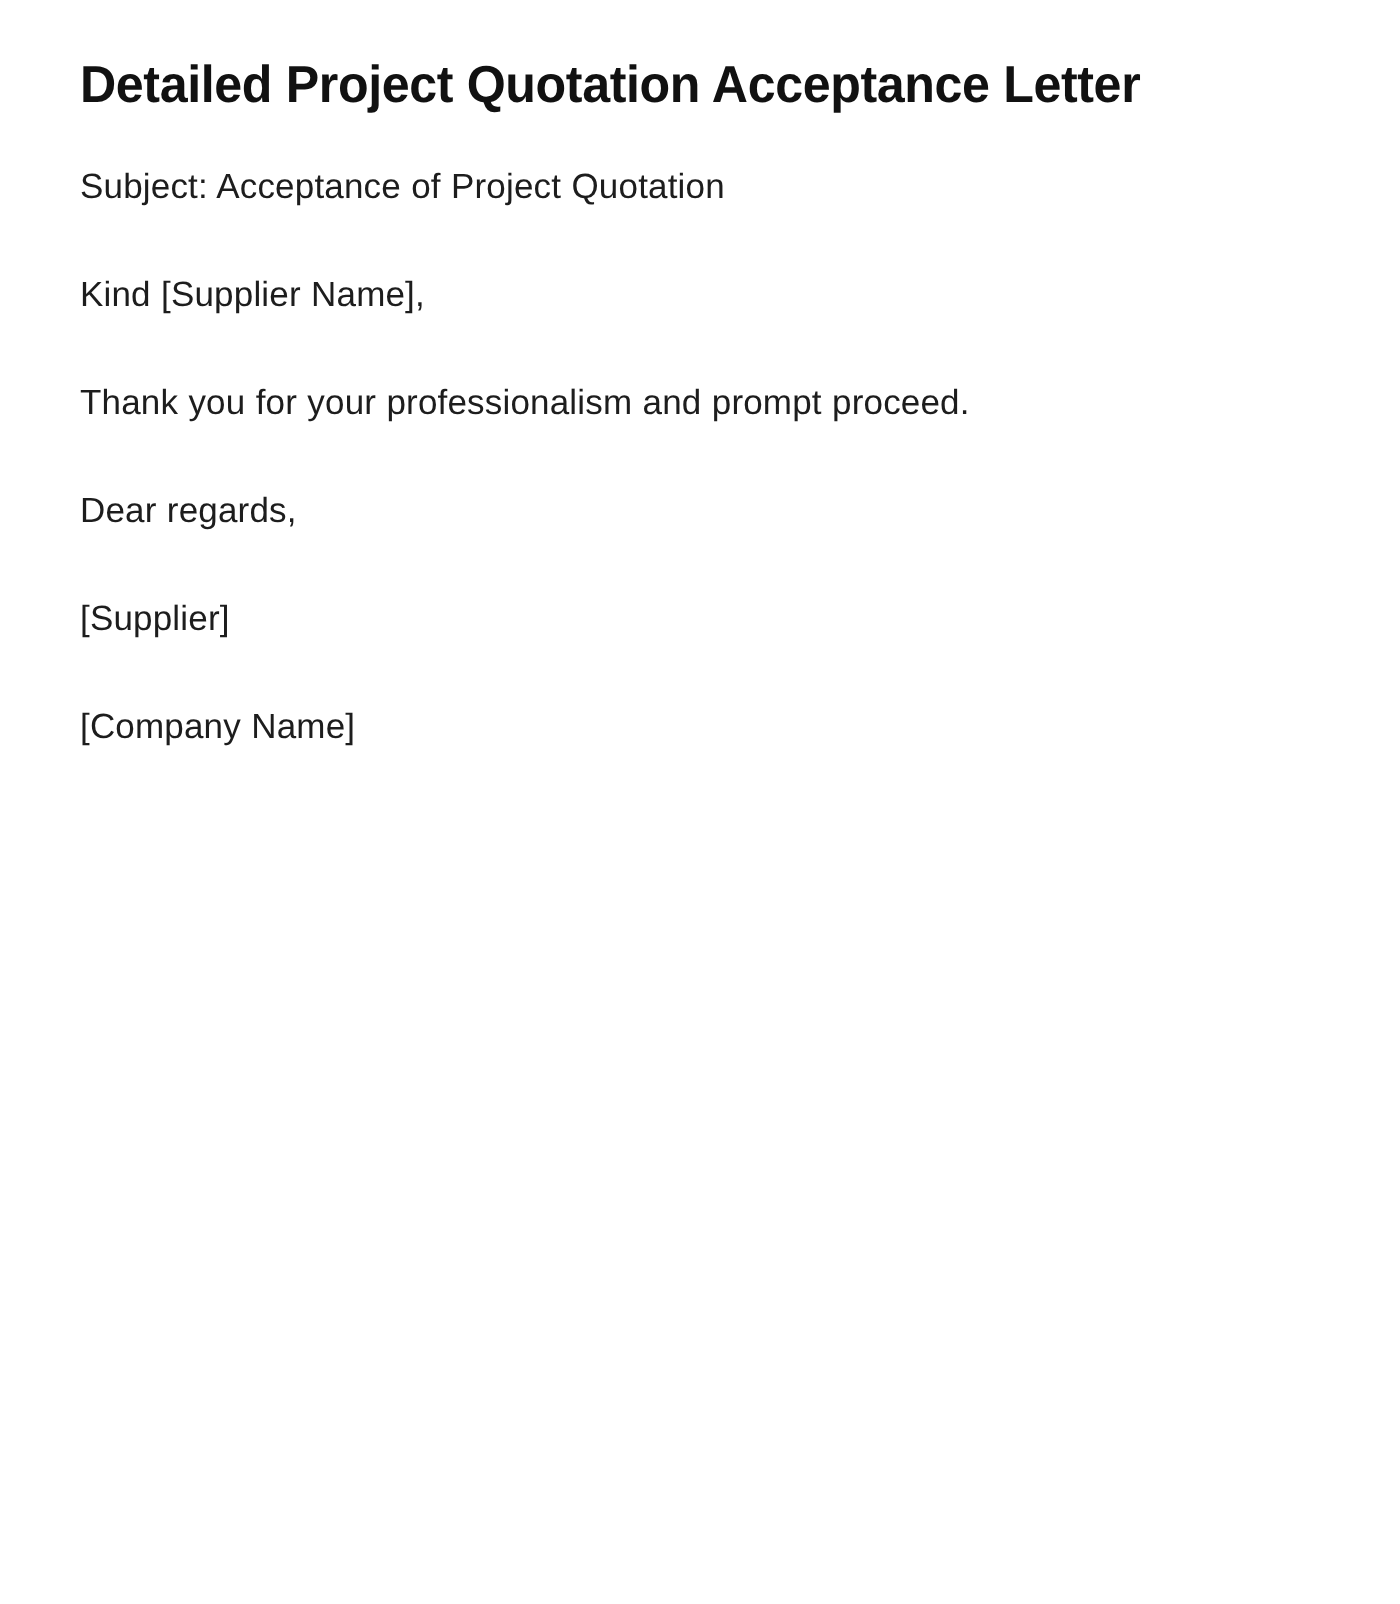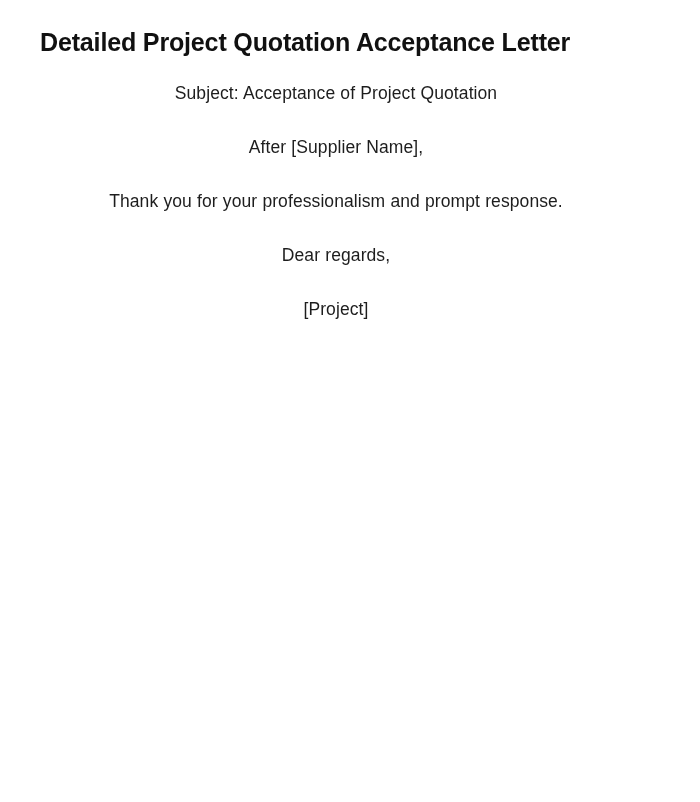--- a/index.html
+++ b/index.html
@@ -45,21 +45,21 @@
   }
 
   .para {
     margin: 0 0 19px 0;
     padding: 0;
     font-size: 17.5px;
     line-height: 35px;
     color: #1d1d1d;
     letter-spacing: 0.005em;
     word-spacing: 0.2px;
-    text-align: center;
+    text-align: left;
   }
 
   .para:last-child {
     margin-bottom: 0;
   }
 
   
   .para.line {
     white-space: nowrap;
   }
@@ -68,26 +68,27 @@
 <body>
 
 <div class="page">
 
   <h1 class="letter-title">Detailed Project Quotation Acceptance Letter</h1>
 
   <div class="letter-body">
 
     <p class="para line">Subject: Acceptance of Project Quotation</p>
 
-    <p class="para line">After [Supplier Name],</p>
+    <p class="para line">Kind [Supplier Name],</p>
 
 
 
-    <p class="para">Thank you for your professionalism and prompt response.</p>
+    <p class="para">Thank you for your professionalism and prompt proceed.</p>
 
     <p class="para line">Dear regards,</p>
 
 
-    <p class="para line">[Project]</p>
+    <p class="para line">[Supplier]</p>
 
+    <p class="para line">[Company Name]</p>
 
   </div>
 </div>
 
 </body></html>

